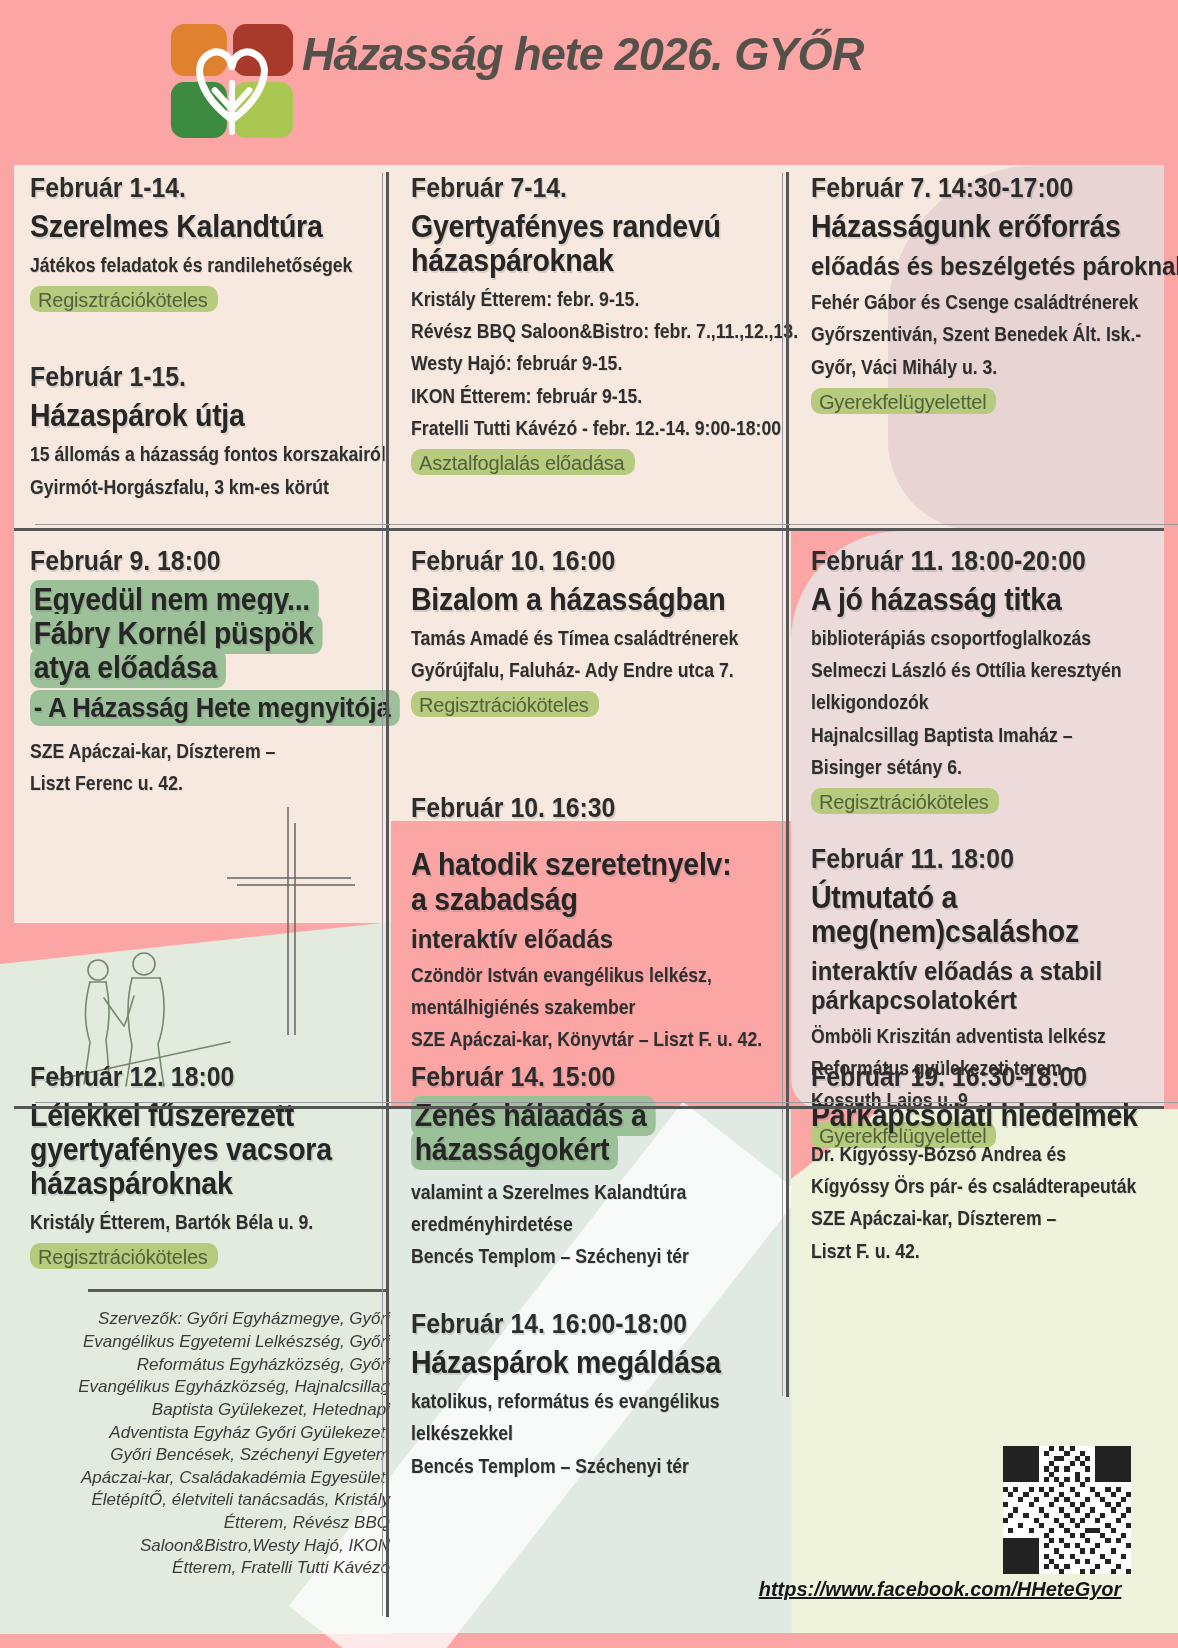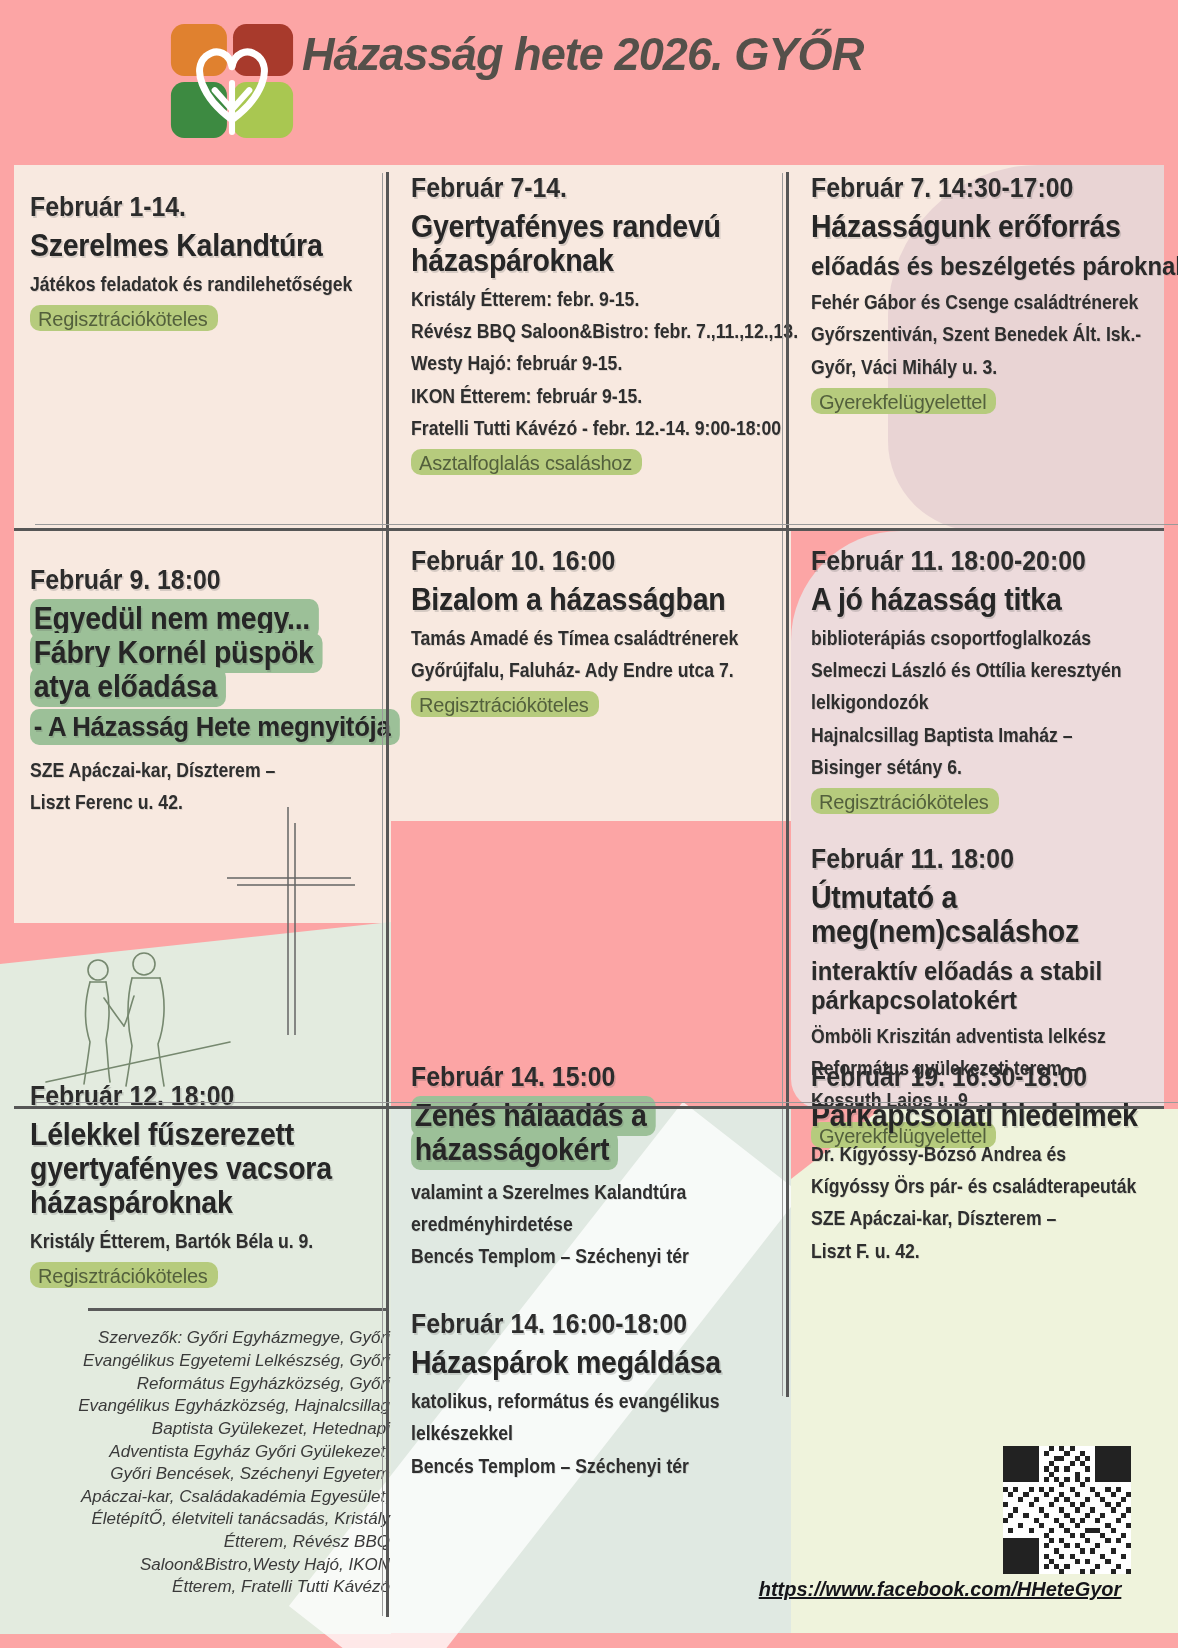--- a/index.html
+++ b/index.html
@@ -29,21 +29,21 @@
 
   
   .logo{position:absolute;left:168px;top:24px;width:128px;height:114px;z-index:2;}
   .page-title{position:absolute;left:302px;top:26px;z-index:2;font-size:47px;font-weight:800;font-style:italic;
               color:#54504a;letter-spacing:-1px;transform:scaleX(0.96);transform-origin:left top;}
   .page-subtitle{position:absolute;left:306px;top:92px;z-index:2;font-family:"Liberation Serif",serif;
               font-size:30px;font-weight:700;color:#9c3a3f;letter-spacing:0.5px;}
 
   
   .cell{position:absolute;z-index:2;box-sizing:border-box;padding:8px 10px 0 16px;}
-  .c1{left:14px;width:377px;margin-top:19px;} .c2{left:395px;width:392px;} .c3{left:795px;width:383px;}
+  .c1{left:14px;width:377px;} .c2{left:395px;width:392px;} .c3{left:795px;width:383px;}
   .r1{top:165px;} .r2{top:538px;} .r3{top:1054px;}
 
   .date{font-size:27px;font-weight:700;color:#2c2c2c;margin-bottom:6px;line-height:1.15;
         transform:scaleX(0.92);transform-origin:left top;text-shadow:1.5px 1.5px 0 rgba(90,90,90,0.22);}
   .title{font-size:31px;font-weight:800;color:#262626;line-height:1.1;margin-bottom:8px;
         transform:scaleX(0.92);transform-origin:left top;letter-spacing:-0.3px;
         text-shadow:1.5px 1.5px 0 rgba(90,90,90,0.22);}
   .title.t2{white-space:nowrap;font-size:28px;margin-top:2px;}
   .subtitle{font-size:26px;font-weight:700;color:#2a2a2a;line-height:1.12;margin-bottom:8px;white-space:nowrap;
         transform:scaleX(0.92);transform-origin:left top;text-shadow:1px 1px 0 rgba(90,90,90,0.2);}
@@ -123,32 +123,38 @@
     </g>
   </svg>
 
   <div class="cell c1 r1">
     <div class="event">
       <div class="date">Február 1-14.</div>
       <div class="title">Szerelmes Kalandtúra</div>
       <div class="detail">Játékos feladatok és randilehetőségek</div>
       <span class="badge">Regisztrációköteles</span>
     </div>
+    <div class="event mt44">
+      <div class="date">Február 1-15.</div>
+      <div class="title">Házaspárok útja</div>
+      <div class="detail">15 állomás a házasság fontos korszakairól</div>
+      <div class="detail">Gyirmót-Horgászfalu, 3 km-es körút</div>
+    </div>
   </div>
 
   <div class="cell c2 r1">
     <div class="event">
       <div class="date">Február 7-14.</div>
       <div class="title">Gyertyafényes randevú házaspároknak</div>
       <div class="detail">Kristály Étterem: febr. 9-15.</div>
       <div class="detail">Révész BBQ Saloon&amp;Bistro: febr. 7.,11.,12.,13.</div>
       <div class="detail">Westy Hajó: február 9-15.</div>
       <div class="detail">IKON Étterem: február 9-15.</div>
       <div class="detail">Fratelli Tutti Kávézó - febr. 12.-14. 9:00-18:00</div>
-      <span class="badge">Asztalfoglalás csaláshoz</span>
+      <span class="badge">Asztalfoglalás előadása</span>
     </div>
   </div>
 
   <div class="cell c3 r1">
     <div class="event">
       <div class="date">Február 7. 14:30-17:00</div>
       <div class="title">Házasságunk erőforrás</div>
       <div class="subtitle">előadás és beszélgetés pároknak</div>
       <div class="detail">Fehér Gábor és Csenge családtrénerek</div>
       <div class="detail">Győrszentiván, Szent Benedek Ált. Isk.-</div>
@@ -167,20 +173,28 @@
     </div>
   </div>
 
   <div class="cell c2 r2">
     <div class="event">
       <div class="date">Február 10. 16:00</div>
       <div class="title">Bizalom a házasságban</div>
       <div class="detail">Tamás Amadé és Tímea családtrénerek</div>
       <div class="detail">Győrújfalu, Faluház- Ady Endre utca 7.</div>
       <span class="badge">Regisztrációköteles</span>
+    </div>
+    <div class="event mt70">
+      <div class="date">Február 10. 16:30</div>
+      <div class="title mt24">A hatodik szeretetnyelv: a szabadság</div>
+      <div class="subtitle">interaktív előadás</div>
+      <div class="detail">Czöndör István evangélikus lelkész,</div>
+      <div class="detail">mentálhigiénés szakember</div>
+      <div class="detail">SZE Apáczai-kar, Könyvtár – Liszt F. u. 42.</div>
     </div>
   </div>
 
   <div class="cell c3 r2">
     <div class="event">
       <div class="date">Február 11. 18:00-20:00</div>
       <div class="title">A jó házasság titka</div>
       <div class="detail">biblioterápiás csoportfoglalkozás</div>
       <div class="detail">Selmeczi László és Ottília keresztyén</div>
       <div class="detail">lelkigondozók</div>

